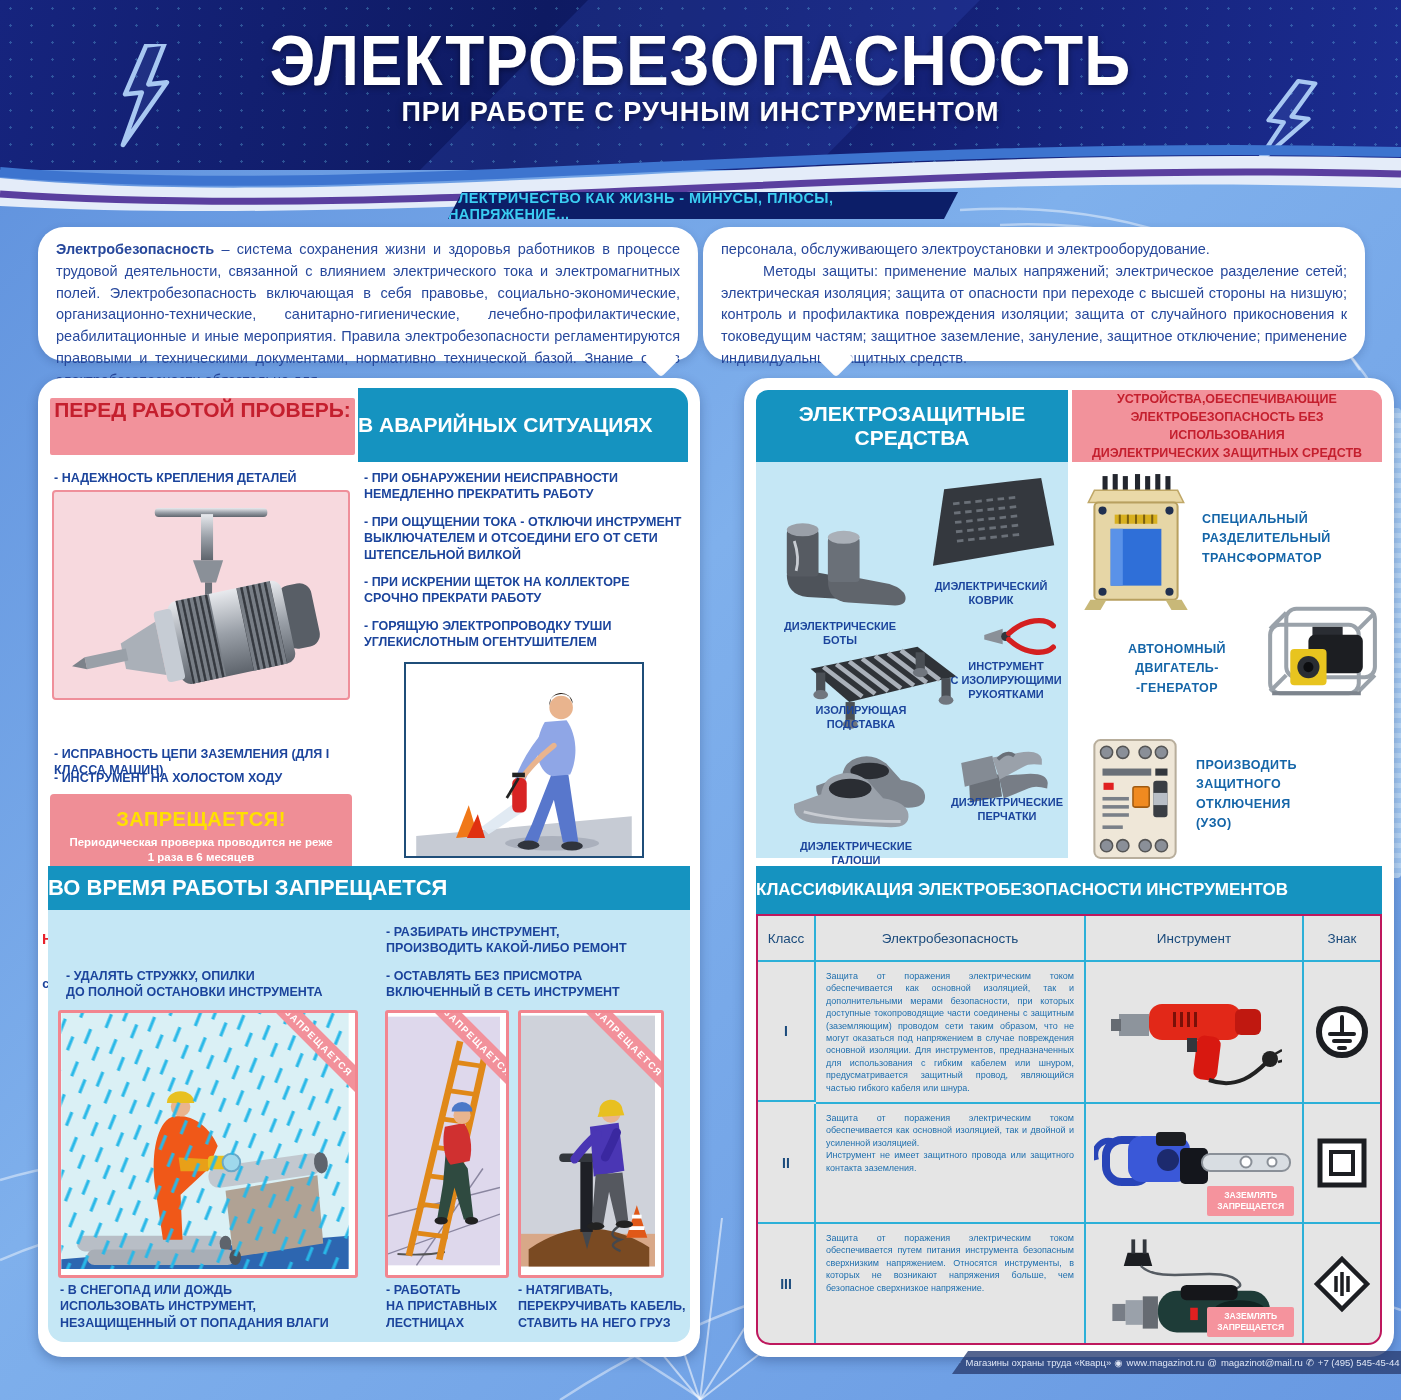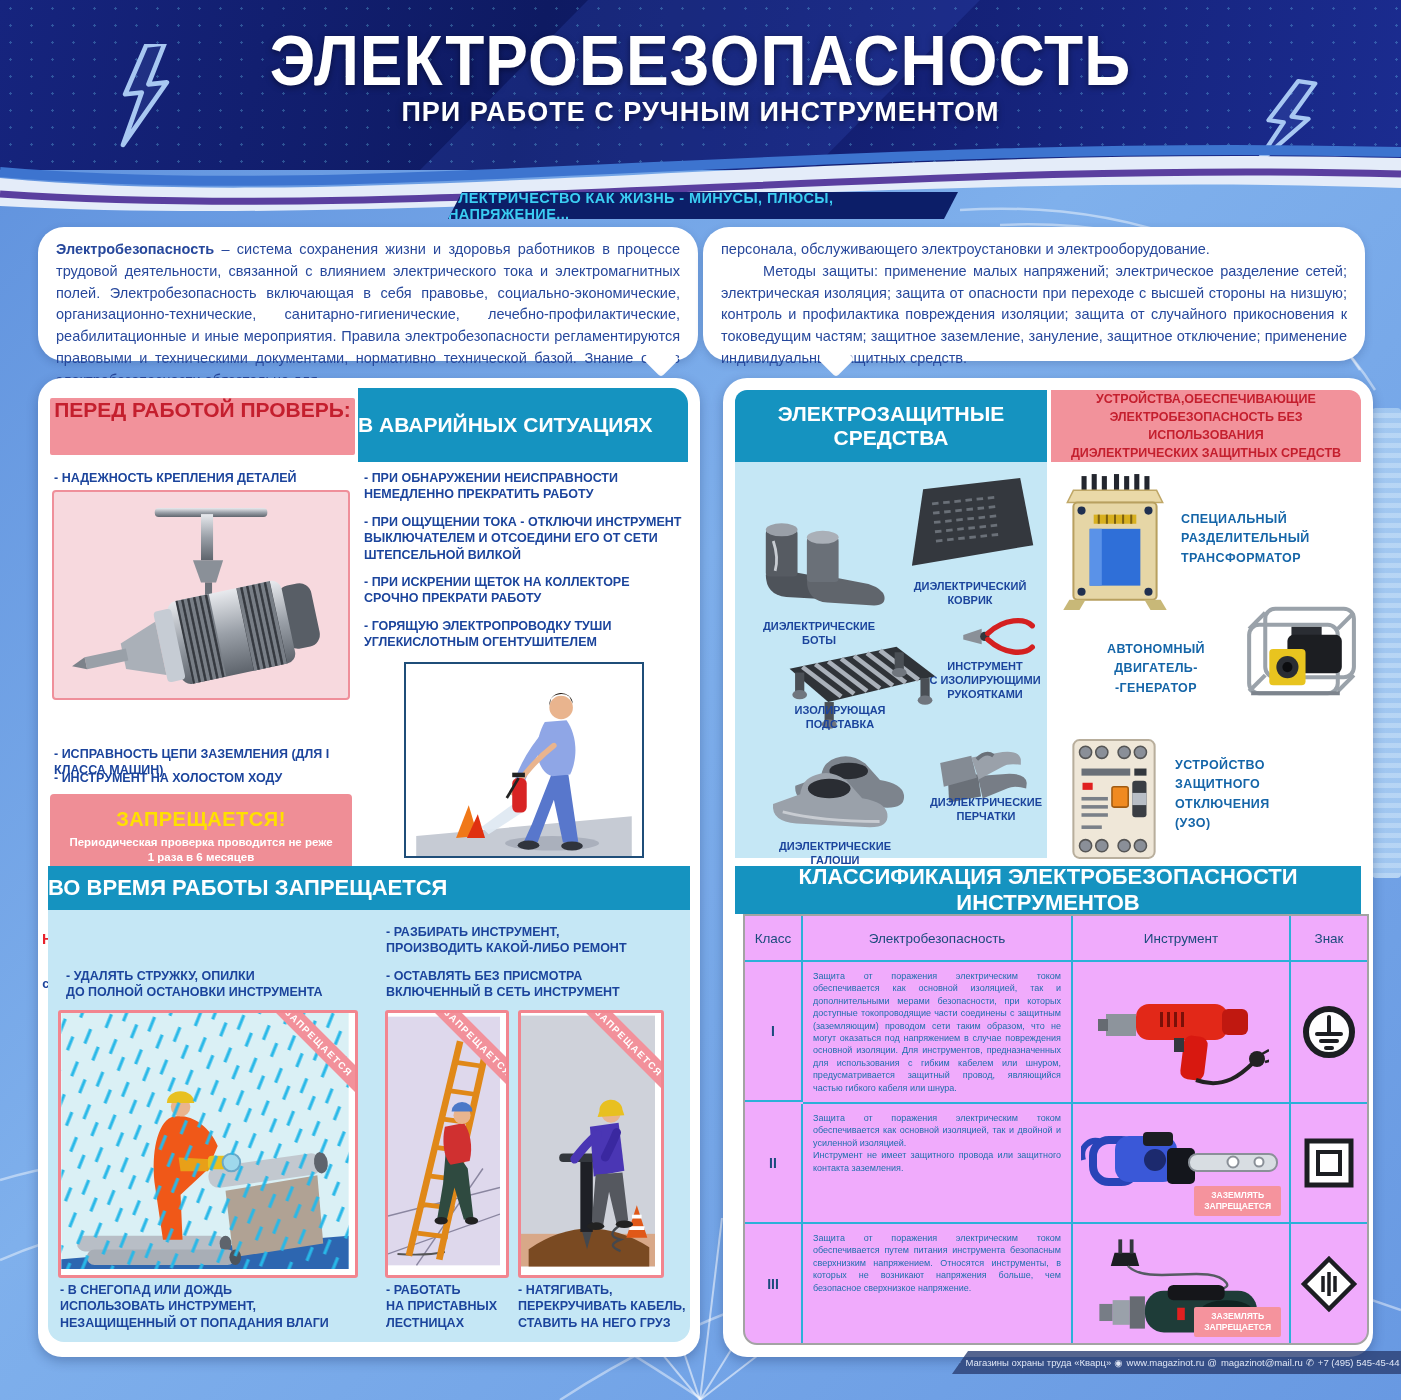--- a/index.html
+++ b/index.html
@@ -46,22 +46,22 @@
   .imgbox-pink{background:#f7d9de;border:2px solid #ef8f9a;border-radius:4px;}
   .banbox{background:#ef8e96;border-radius:4px;color:#fff;font-weight:bold;text-align:center;}
   .figlabel{color:#1b449c;font-weight:bold;font-size:11px;line-height:1.25;text-align:center;}
   .devlabel{color:#1465a8;font-weight:bold;font-size:12.5px;line-height:1.55;letter-spacing:.4px;}
   
   .scene{border:3px solid #f2858f;border-radius:3px;overflow:hidden;background:#fff;}
   .ribbon{position:absolute;top:20px;right:-44px;width:160px;transform:rotate(45deg);
     background:#f2919b;color:#fff;font-size:9.5px;font-weight:bold;text-align:center;
     padding:4px 0;letter-spacing:1.5px;}
   
-  #ctable{display:grid;grid-template-columns:58px 270px 218px 76px;background:#f0abfc;
-    border:2px solid #a3a3a3;border-radius:0 0 14px 14px;overflow:hidden;margin-left:8px;}
+  #ctable{display:grid;grid-template-columns:58px 270px 218px 76px;background:#e5e5e5;
+    border:2px solid #be185d;border-radius:0 0 14px 14px;overflow:hidden;}
   #ctable .cell{border-right:2px solid #2cb0d8;border-bottom:2px solid #2cb0d8;
     position:relative;display:flex;align-items:center;justify-content:center;box-sizing:border-box;}
   #ctable .cell.last{border-right:none;}
   #ctable .rowend{border-bottom:none;}
   .th{color:#1b4b7c;font-size:13.5px;}
   .klass{color:#1b4b7c;font-size:14px;font-weight:bold;}
   .desc{color:#1f6fae;font-size:9px;line-height:1.38;text-align:justify;padding:8px 10px;
     align-items:flex-start !important;}
   .gbadge{position:absolute;bottom:6px;right:8px;background:#f5939d;color:#fff;
     font-size:8.5px;font-weight:bold;text-align:center;line-height:1.3;padding:4px 10px;border-radius:2px;}
@@ -323,21 +323,21 @@
         <div class="abs blue-t pre" style="left:338px;top:372px;width:128px">- РАБОТАТЬ
 НА ПРИСТАВНЫХ
 ЛЕСТНИЦАХ</div>
         <div class="abs blue-t pre" style="left:470px;top:372px;width:170px">- НАТЯГИВАТЬ,
 ПЕРЕКРУЧИВАТЬ КАБЕЛЬ,
 СТАВИТЬ НА НЕГО ГРУЗ</div>
       </div>
     </div>
   </div>
 
-  <div class="abs panel" style="left:723px;top:378px;width:650px;height:979px;z-index:2">
+  <div class="abs panel" style="left:744px;top:378px;width:650px;height:979px;z-index:2">
 
     <div class="abs teal-h" style="left:12px;top:12px;width:312px;height:72px;border-radius:12px 0 0 0;font-size:21px">
       <span>ЭЛЕКТРОЗАЩИТНЫЕ СРЕДСТВА</span>
     </div>
     <div class="abs pink-h pre" style="left:328px;top:12px;width:310px;height:72px;border-radius:0 12px 0 0;font-size:12.5px;line-height:1.45">
       <span class="pre">УСТРОЙСТВА,ОБЕСПЕЧИВАЮЩИЕ
 ЭЛЕКТРОБЕЗОПАСНОСТЬ БЕЗ ИСПОЛЬЗОВАНИЯ
 ДИЭЛЕКТРИЧЕСКИХ ЗАЩИТНЫХ СРЕДСТВ</span>
     </div>
 
@@ -529,26 +529,26 @@
       <g fill="#7a8088">
           <rect x="14" y="62" width="26" height="3.5"></rect>
           <rect x="14" y="70" width="26" height="3.5"></rect>
           <rect x="14" y="78" width="26" height="3.5"></rect>
           <rect x="14" y="90" width="20" height="3.5"></rect>
         </g>
       <rect x="44" y="52" width="16" height="20" rx="2" fill="#f08a20" stroke="#a05a10" stroke-width="1.5"></rect>
       <rect x="64" y="46" width="14" height="36" rx="3" fill="#3a3e44"></rect>
       <rect x="64" y="58" width="14" height="12" fill="#b8bec6"></rect>
     </svg>
-    <div class="abs devlabel pre" style="left:452px;top:378px;width:160px">УСТРОЙСТВО
+    <div class="abs devlabel pre" style="left:452px;top:378px;width:160px">ПРОИЗВОДИТЬ
 ЗАЩИТНОГО
 ОТКЛЮЧЕНИЯ
 (УЗО)</div>
 
-    <div class="abs teal-h" style="left:12px;top:488px;width:626px;height:48px;font-size:22px">
+    <div class="abs teal-h" style="left:12px;top:488px;width:626px;height:48px;font-size:17px">
       <span>КЛАССИФИКАЦИЯ ЭЛЕКТРОБЕЗОПАСНОСТИ ИНСТРУМЕНТОВ</span>
     </div>
     <div id="ctable" class="abs" style="left:12px;top:536px;width:626px;box-sizing:border-box">
       <div class="cell th" style="height:46px">Класс</div>
       <div class="cell th">Электробезопасность</div>
       <div class="cell th">Инструмент</div>
       <div class="cell th last">Знак</div>
 
       <div class="cell klass" style="height:140px">I</div>
       <div class="cell desc pre">Защита от поражения электрическим током обеспечивается как основной изоляцией, так и дополнительными мерами безопасности, при которых доступные токопроводящие части соединены с защитным (заземляющим) проводом сети таким образом, что не могут оказаться под напряжением в случае повреждения основной изоляции. Для инструментов, предназначенных для использования с гибким кабелем или шнуром, предусматривается защитный провод, являющийся частью гибкого кабеля или шнура.</div>

